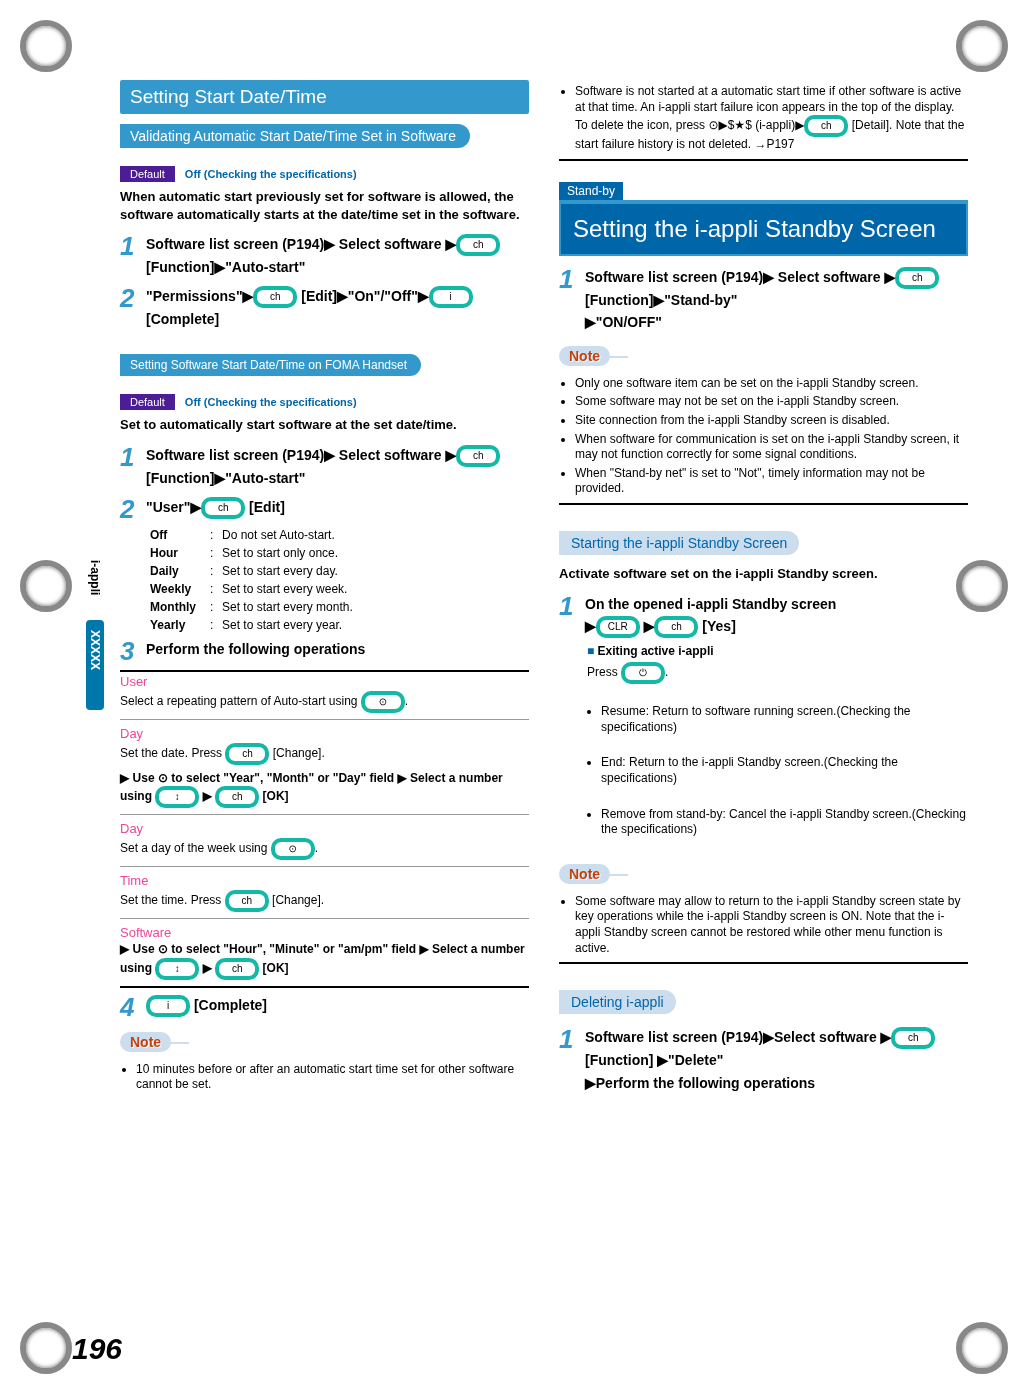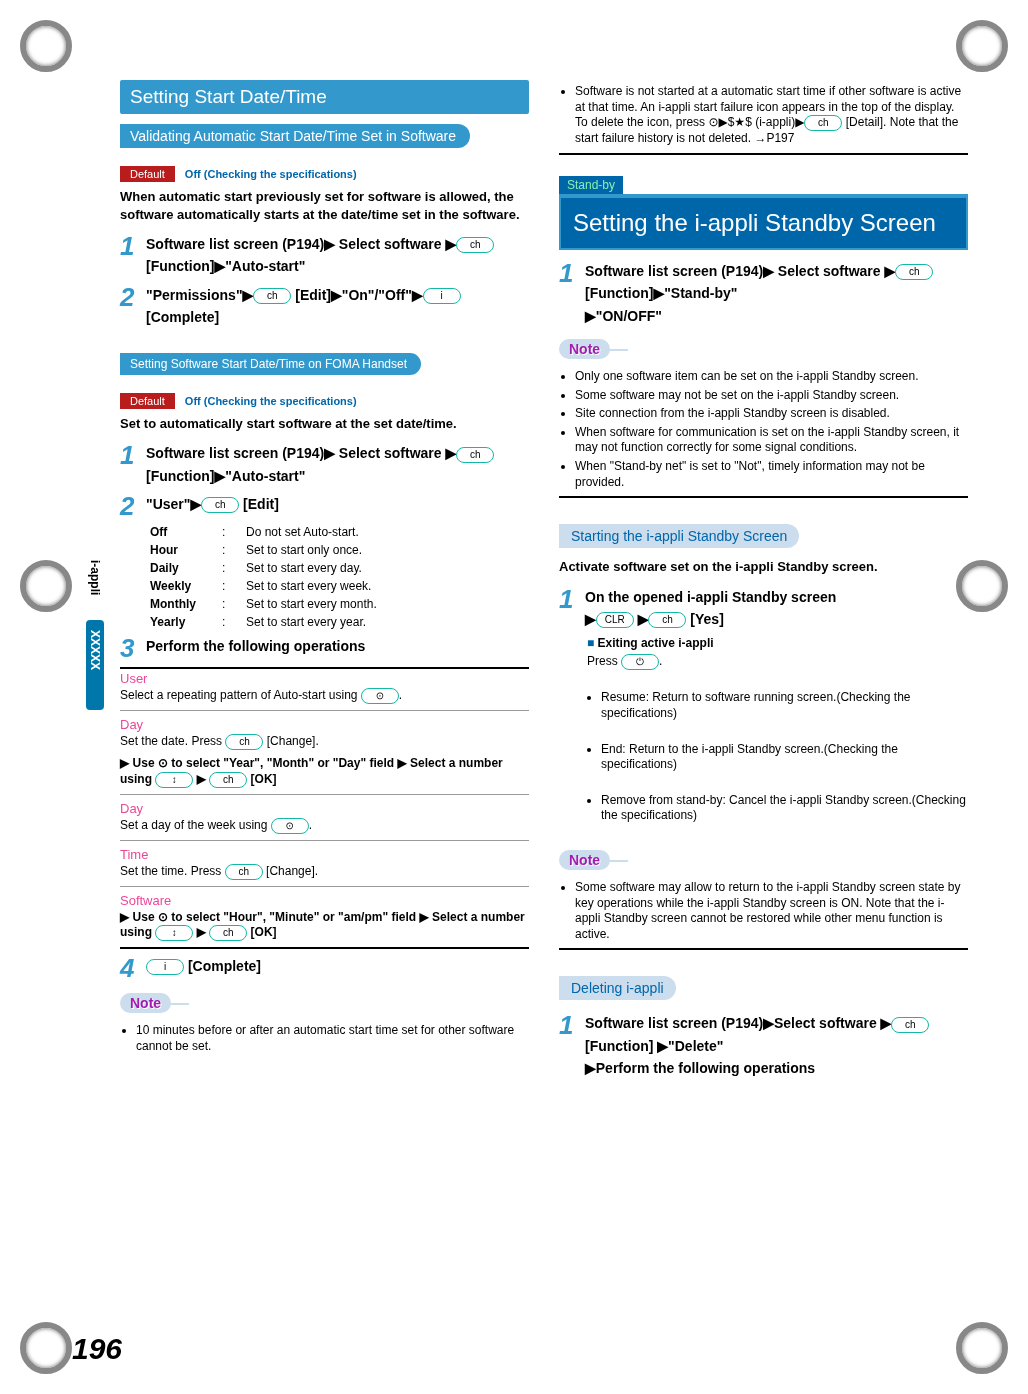--- a/index.html
+++ b/index.html
@@ -58,21 +58,21 @@
   .sub-pill.small {
     font-size: 12px;
     text-align: center;
   }
   .default-row {
     display: flex;
     font-size: 11px;
     margin-bottom: 6px;
   }
   .default-label {
-    background: #b91c1c;
+    background: #4c1d95;
     color: #fff;
     padding: 2px 10px;
     text-align: center;
   }
   .default-value {
     color: #06a;
     padding: 2px 10px;
     font-weight: bold;
     text-align: right;
   }
@@ -97,38 +97,37 @@
     line-height: 1;
   }
   .step-text {
     font-size: 14px;
     font-weight: bold;
     line-height: 1.6;
     flex: 1;
   }
   .key {
     display: inline-block;
-    border: 1px solid #14b8a6;
+    border: 4px solid #14b8a6;
     border-radius: 10px;
     padding: 0 8px;
     font-size: 10px;
     font-weight: normal;
     vertical-align: middle;
     line-height: 14px;
     min-width: 20px;
     text-align: center;
   }
   .options-table {
     margin-left: 30px;
     font-size: 12px;
   }
   .options-table .opt-row {
     display: flex;
     margin: 4px 0;
-    gap: 12px;
   }
   .opt-name {
     font-weight: bold;
     width: 60px;
   }
   .opt-colon {
     width: 12px;
   }
   .opt-desc {
     flex: 1;
@@ -148,21 +147,21 @@
     font-weight: normal;
     font-size: 13px;
   }
   .field-desc {
     font-size: 12px;
     margin: 2px 0 6px 0;
     line-height: 1.3;
   }
   .note-tag {
     display: inline-block;
-    color: #a21caf;
+    color: #c2410c;
     font-weight: bold;
     font-size: 14px;
     background: #cde;
     padding: 2px 10px;
     border-radius: 10px;
     position: relative;
     margin: 6px 0;
     text-shadow: 1px 1px #fff;
   }
   .note-tag::after {
@@ -178,21 +177,21 @@
     font-size: 12px;
     padding-left: 16px;
     margin: 4px 0;
   }
   .bullet-list li {
     margin: 3px 0;
     line-height: 1.3;
   }
   .tag-label {
     background: #06a;
-    color: #86efac;
+    color: #ffffff;
     font-size: 12px;
     padding: 2px 8px;
     display: inline-block;
   }
   .major-heading {
     background: #06a;
     color: #fff;
     font-size: 24px;
     padding: 10px 12px;
     border: 2px solid #39c;

